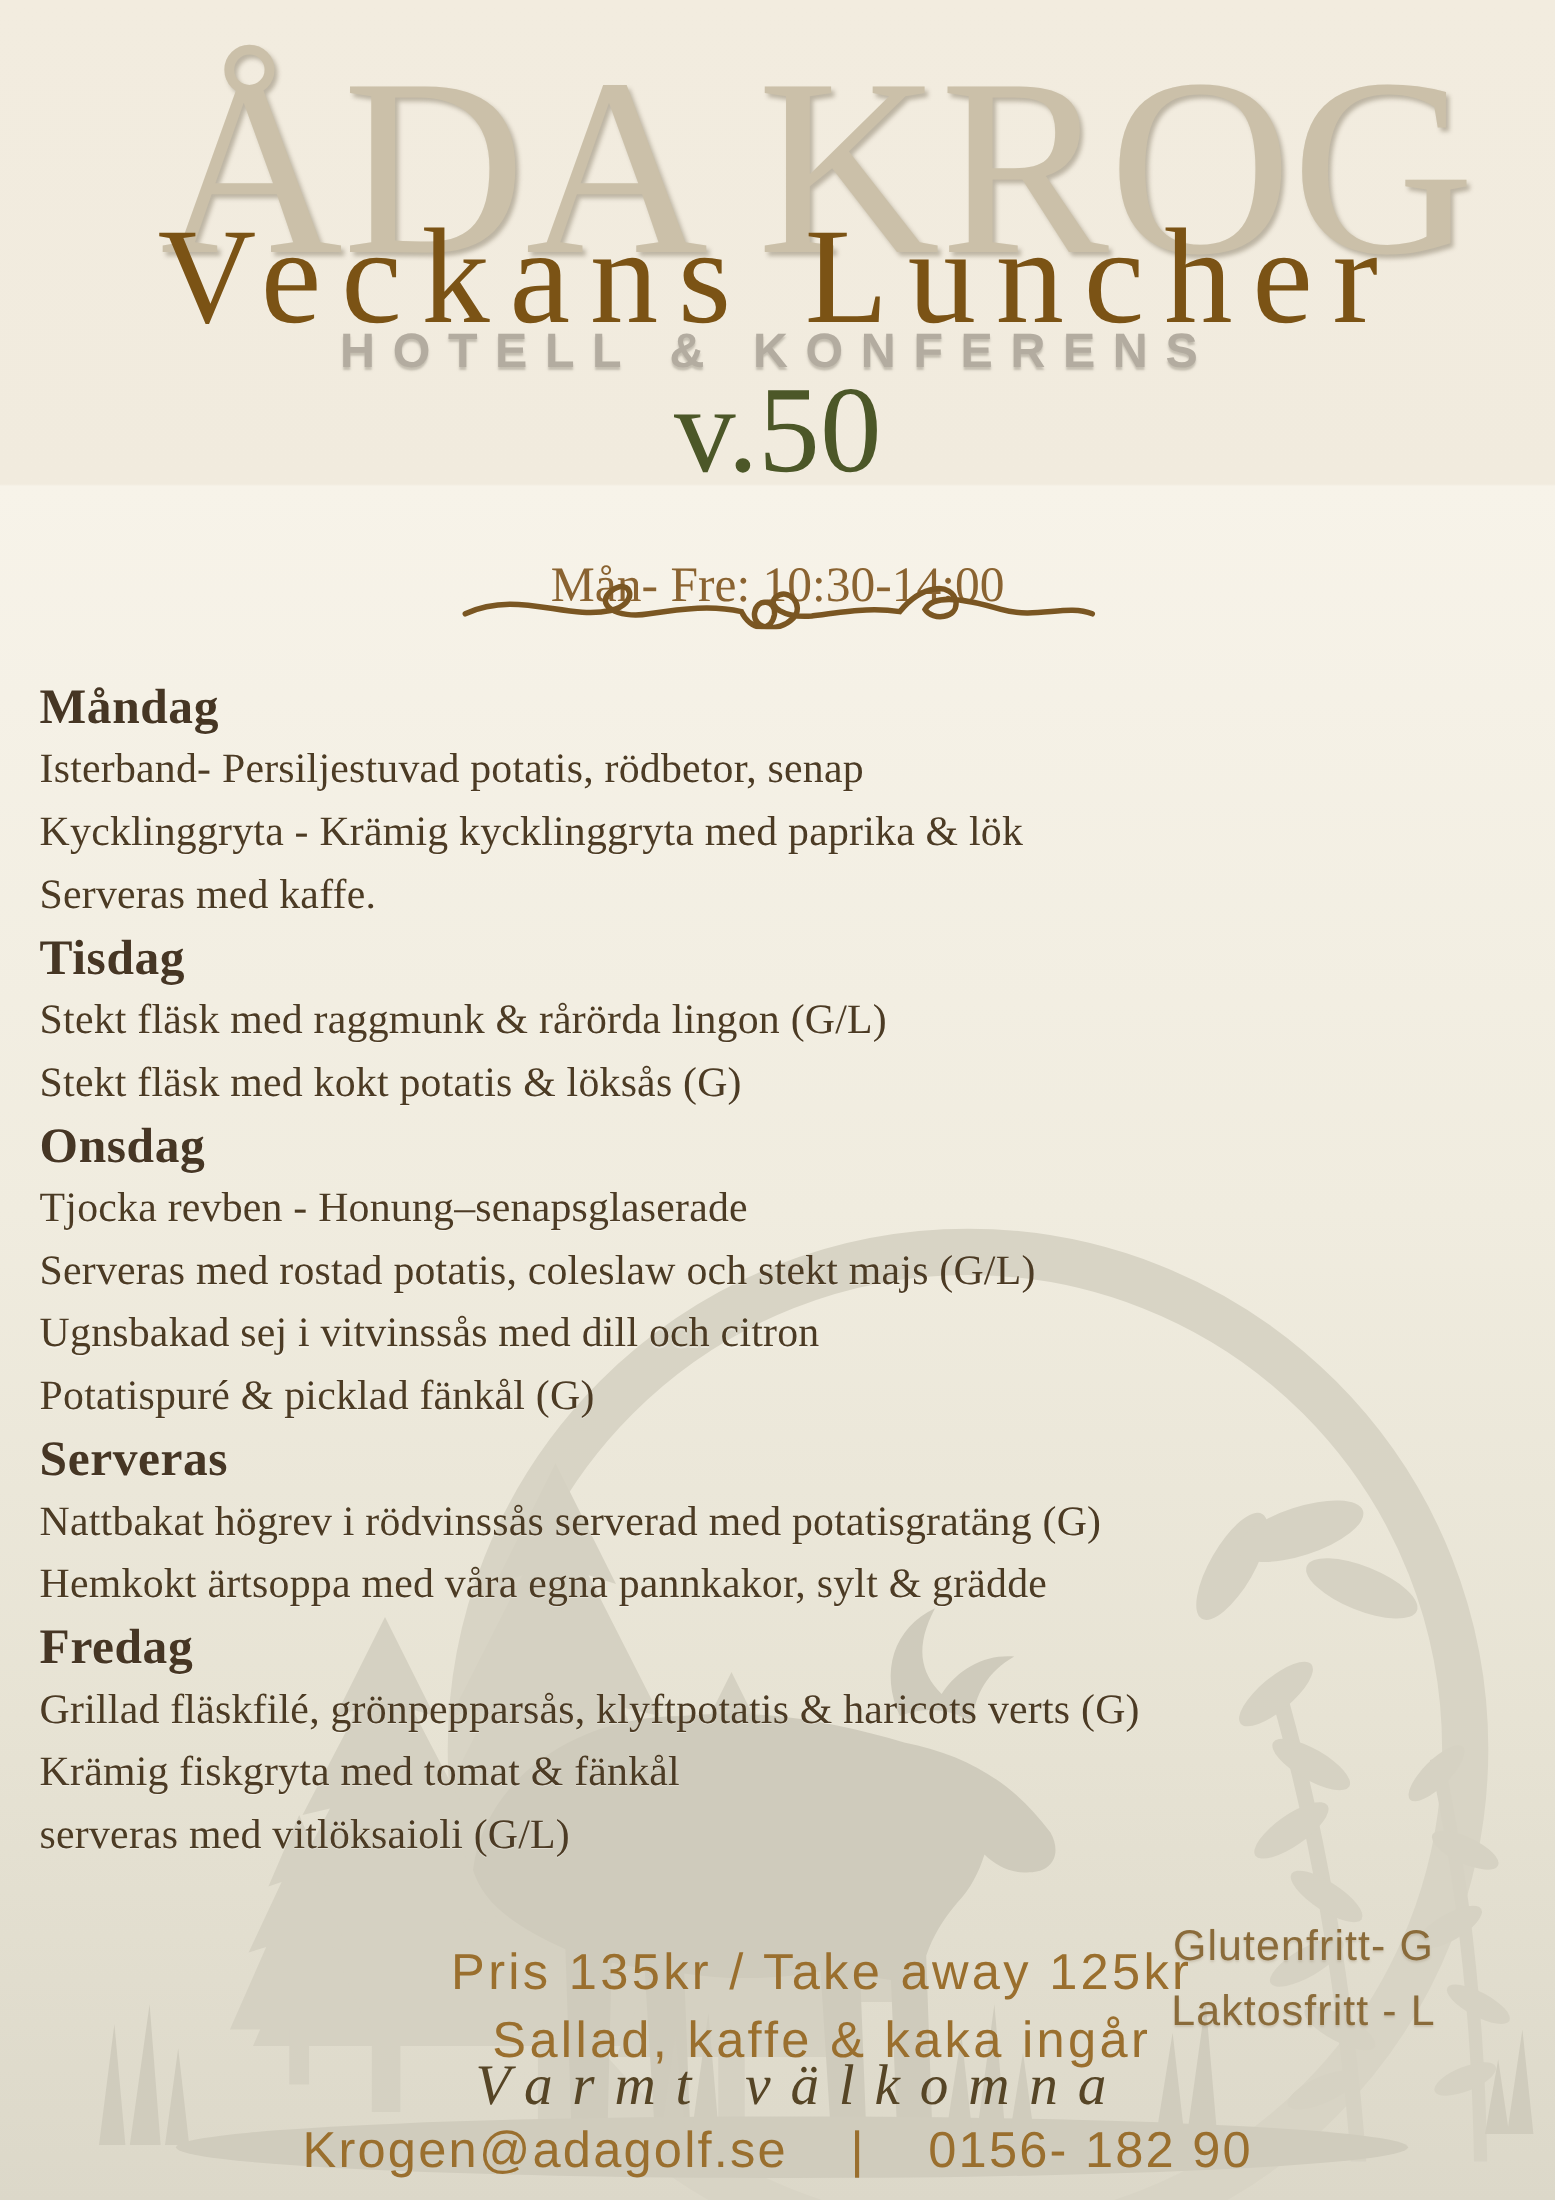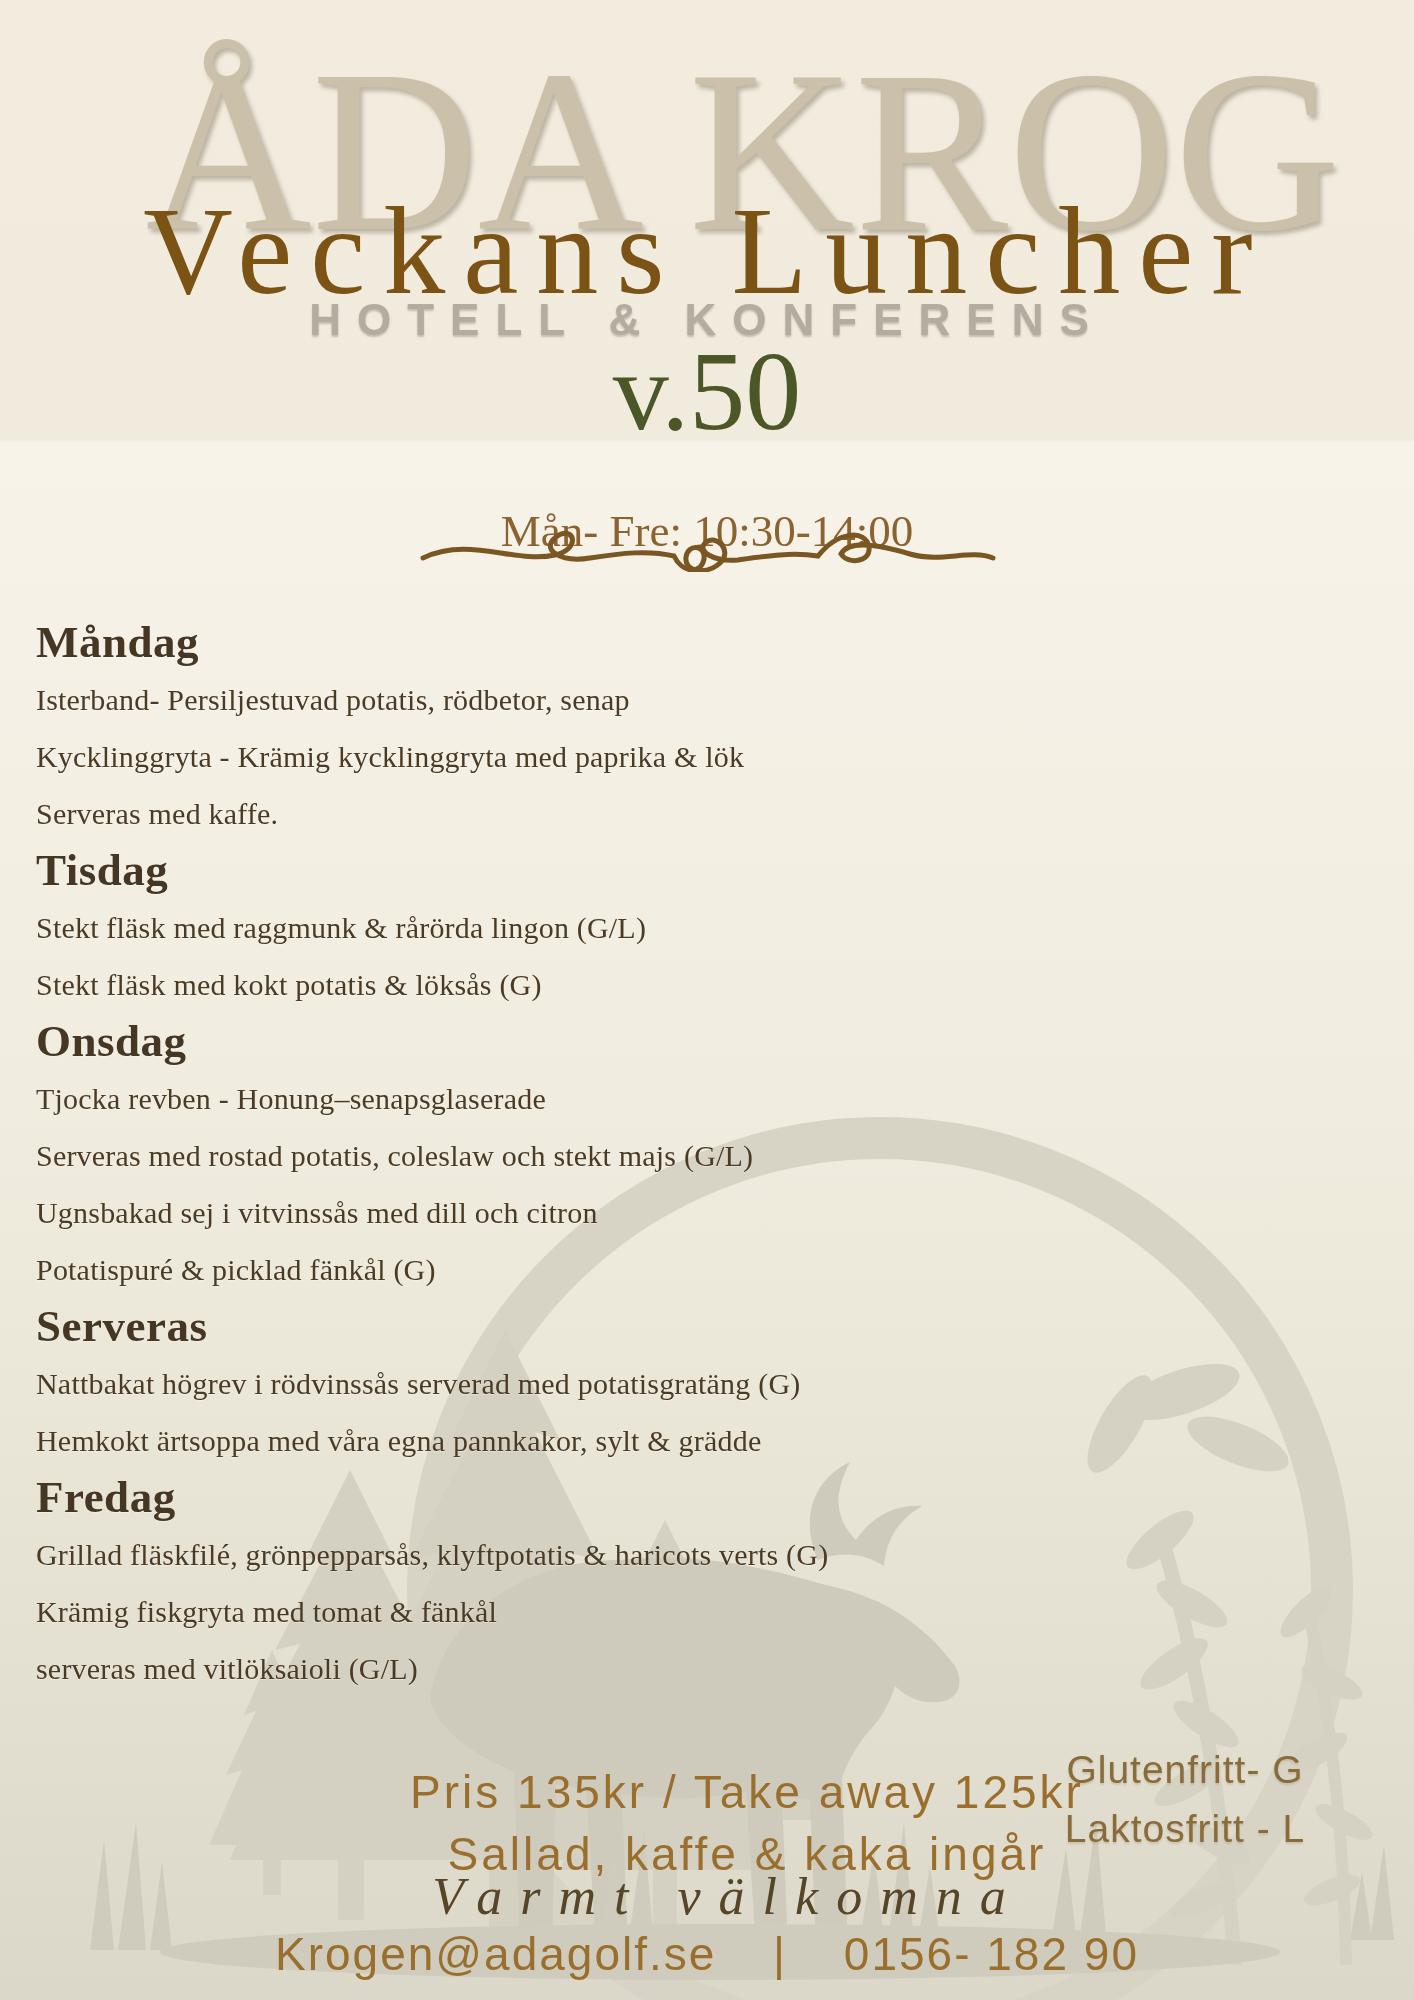--- a/index.html
+++ b/index.html
@@ -53,21 +53,21 @@
   .menu{
     top:614px;left:36px;width:1360px;z-index:3;
     color:#4c3b24;
     text-shadow:0 1px 0 rgba(255,255,255,.35);
   }
   .menu h2{
     margin:0;font-size:45px;line-height:57px;
     font-weight:700;color:#463624;letter-spacing:.5px;
   }
   .menu p{
-    margin:0;font-size:30px;line-height:57px;
+    margin:0;font-size:38px;line-height:57px;
     white-space:nowrap;letter-spacing:.2px;
   }
   
   .sans{font-family:"Liberation Sans","DejaVu Sans",sans-serif;}
   .price-block{
     top:1761px;left:377px;width:740px;z-index:3;
     text-align:center;color:#9a6f2e;
     font-size:46px;line-height:62px;letter-spacing:3px;
     white-space:nowrap;
   }

